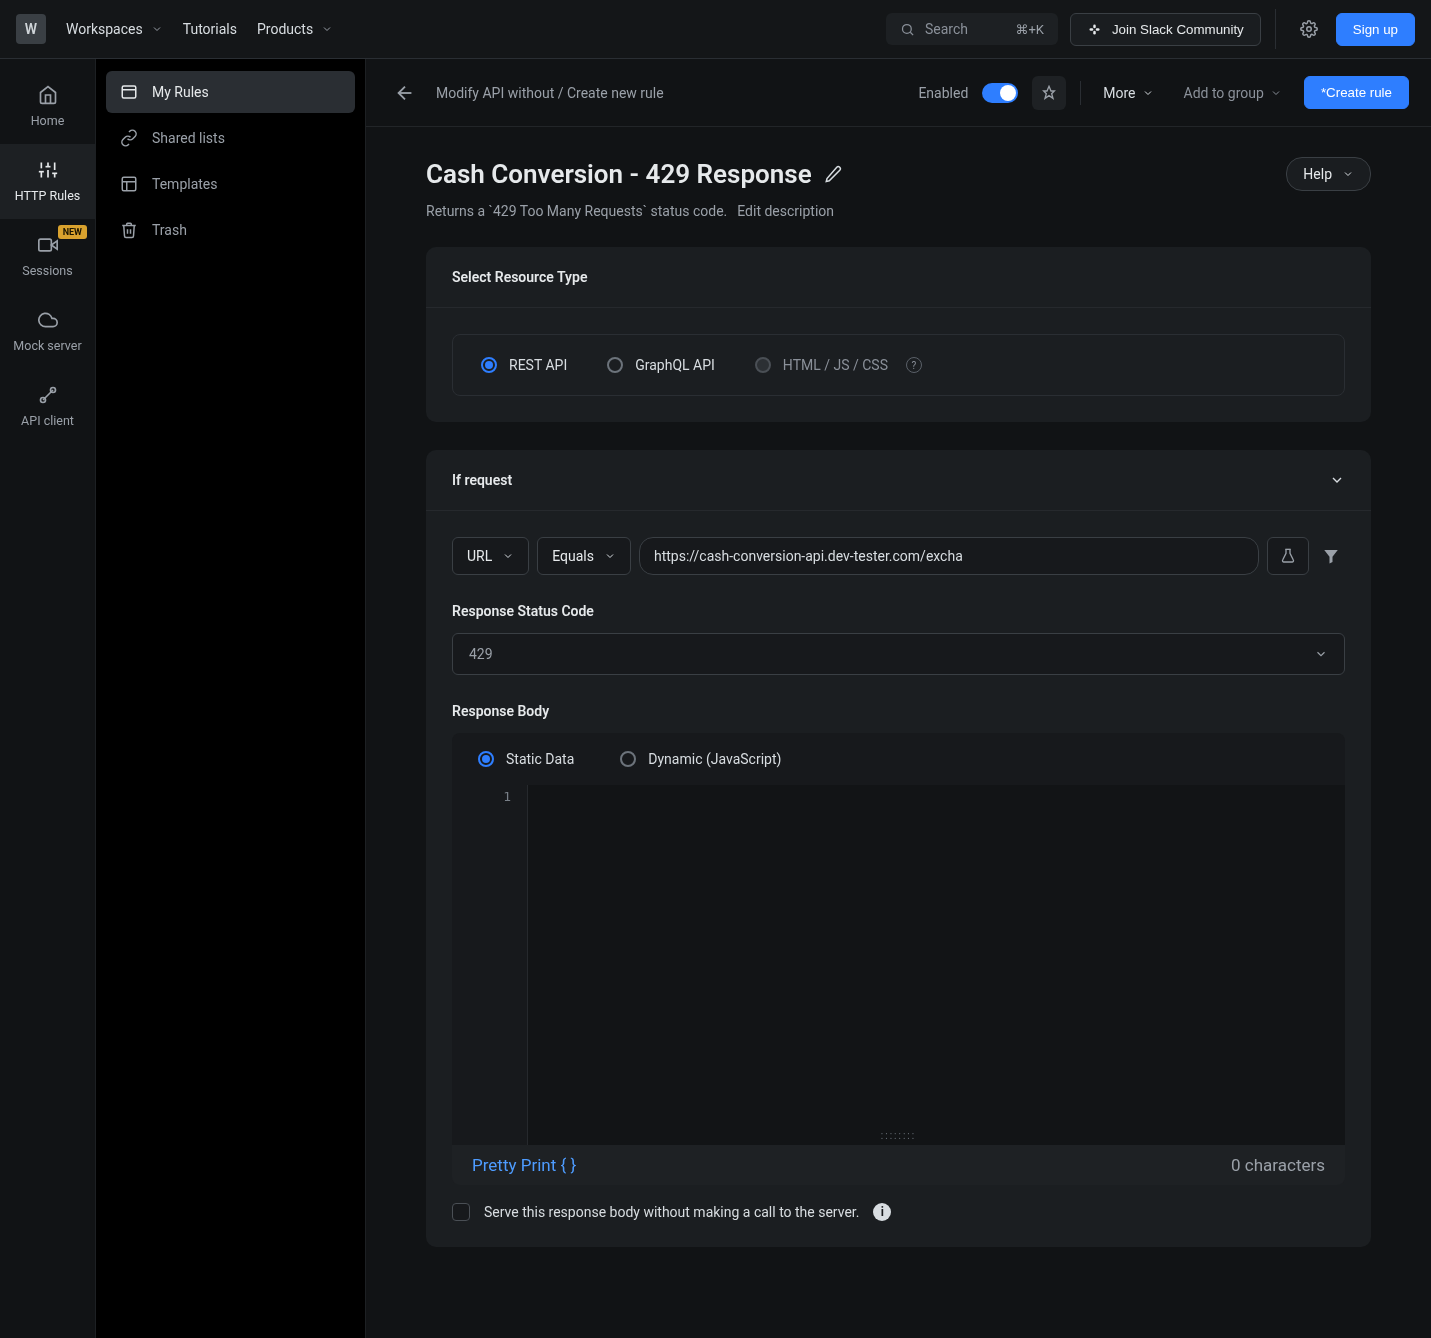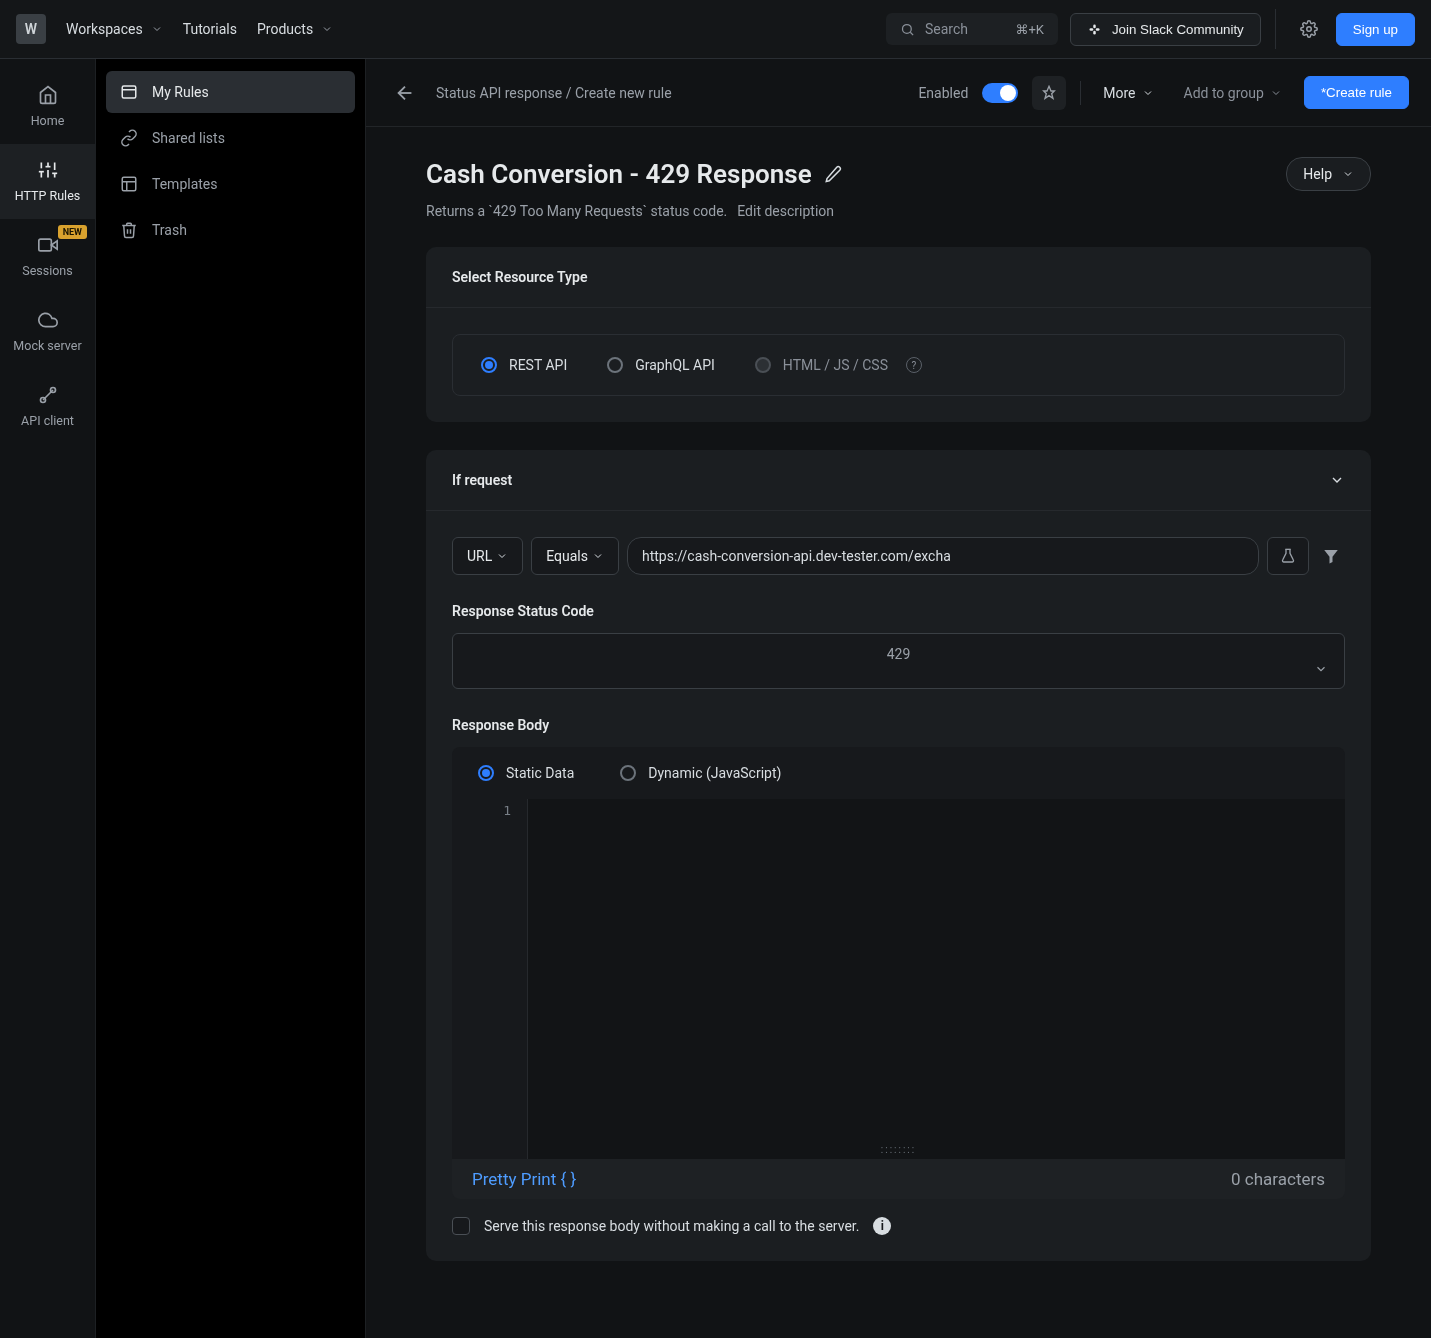--- a/index.html
+++ b/index.html
@@ -185,40 +185,39 @@
   .radio.disabled { color:#8a9099; cursor:default;}
   .radio-circle { width:16px; height:16px; border:2px solid #6c737b; border-radius:50%; display:flex; align-items:center; justify-content:center; }
   .radio.checked .radio-circle { border-color:#2e7eff; }
   .radio.checked .radio-circle::after { content:""; width:8px; height:8px; background:#2e7eff; border-radius:50%; }
   .small-help { width:16px; height:16px; border:1px solid #5a6068; border-radius:50%; display:flex;align-items:center;justify-content:center; font-size:10px; color:#8a9099; margin-left:6px;}
 
   .req-row { display:flex; gap:8px; align-items:stretch; }
   .select-box {
     border:1px solid #3a3f44; background:#17191c;
     border-radius:6px; padding:10px 14px;
-    display:flex; align-items:center; gap:4px; cursor:pointer;
+    display:flex; align-items:center; gap:10px; cursor:pointer;
   }
   .url-input {
     flex:1; border:1px solid #3a3f44; background:#17191c;
     border-radius:14px; padding:10px 14px; color:#d8dde1;
     overflow:hidden; white-space:nowrap; text-overflow:ellipsis;
   }
   .flask-box {
     border:1px solid #3a3f44; background:#17191c; border-radius:6px;
     width:42px; display:flex; align-items:center; justify-content:center;
     color:#9aa0a8; cursor:pointer;
   }
   .funnel-icn { width:28px; display:flex; align-items:center; justify-content:center; color:#9aa0a8; cursor:pointer; }
 
   .field-label { font-weight:600; margin-top:28px; margin-bottom:14px; }
   .status-select {
     border:1px solid #3a3f44; background:#17191c; border-radius:6px;
     padding:12px 16px; display:flex; align-items:center; cursor:pointer;
     color:#9aa0a8;
-    flex-direction:column;
   }
   .status-select .chev2 { margin-left:auto; }
 
   .body-type-row {
     background:#17191c; padding:18px 26px;
     display:flex; gap:46px; margin-top: 0;
     border-top-left-radius: 8px; border-top-right-radius: 8px;
   }
 
   .code-area {
@@ -388,21 +387,21 @@
   </div>
 
   <div class="main">
     <div class="crumbbar">
       <div class="icon-btn" style="width:auto;height:auto;padding:6px">
         <svg width="22" height="22" viewBox="0 0 24 24" fill="none" stroke="#9aa0a8" stroke-width="2">
             <line x1="19" y1="12" x2="5" y2="12"></line>
             <polyline points="12 19 5 12 12 5"></polyline>
           </svg>
       </div>
-      <div class="crumb">Status API response / Create new rule</div>
+      <div class="crumb">Modify API without / Create new rule</div>
       <div style="flex:1"></div>
       <span class="crumb">Enabled</span>
       <div class="toggle">
           <div class="knob"></div>
         </div>
       <div class="pin-btn">
         <svg width="16" height="16" viewBox="0 0 24 24" fill="none" stroke="#9aa0a8" stroke-width="2">
             <path d="M12 2l3 7h5l-4 4 2 7-6-4-6 4 2-7-4-4h5z" transform="rotate(0)"></path>
           </svg>
       </div>

